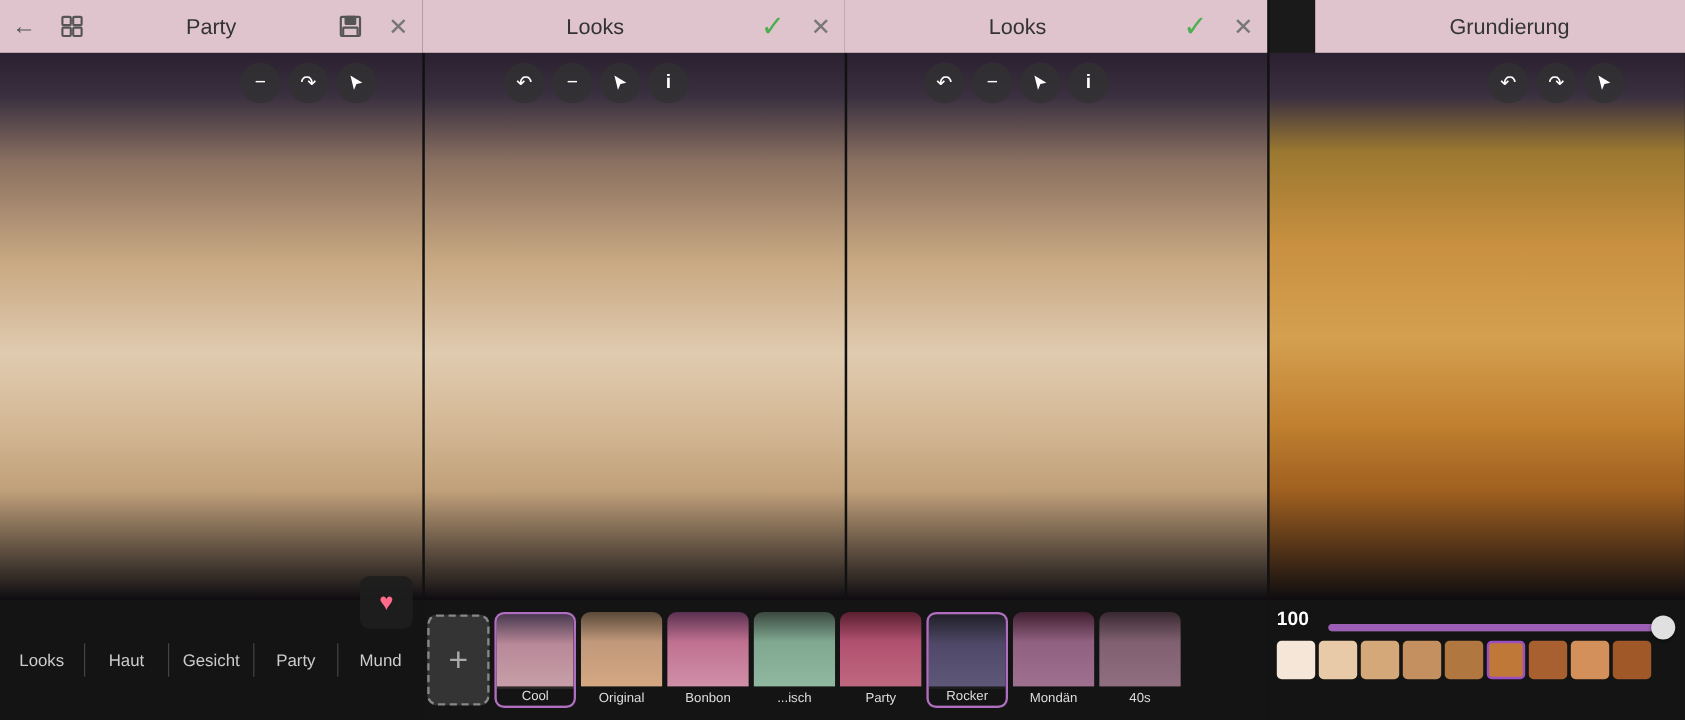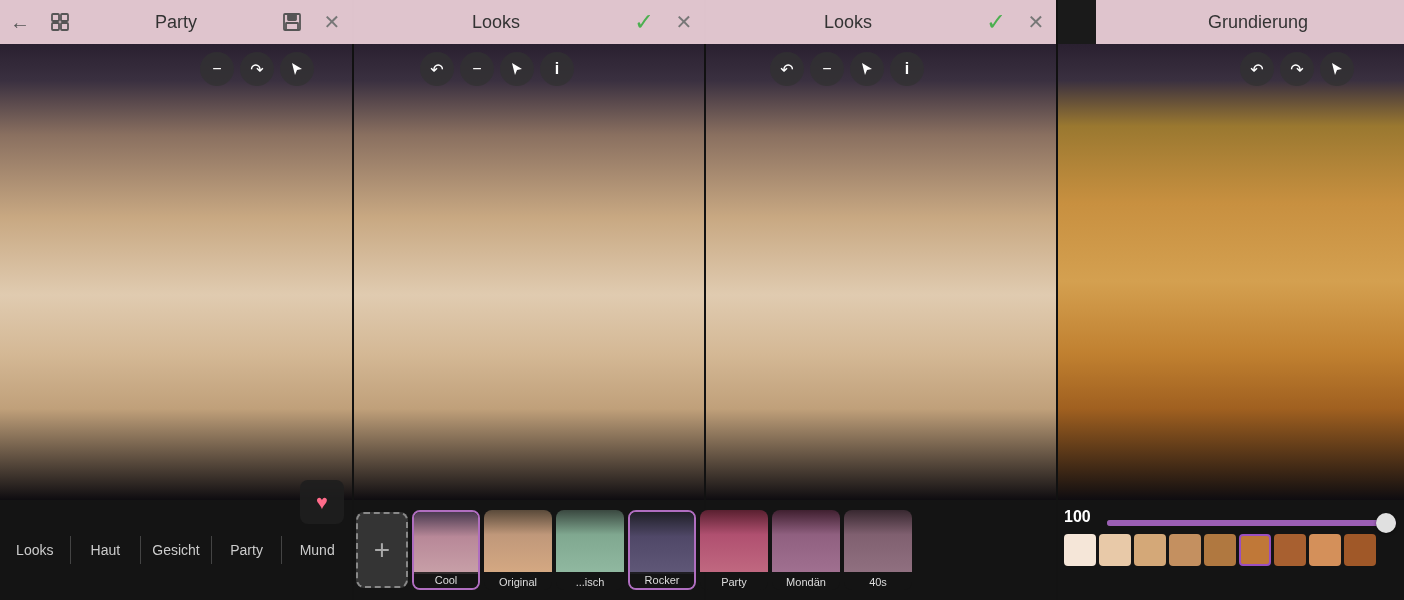--- a/index.html
+++ b/index.html
@@ -419,35 +419,41 @@
     <span class="look-label">Cool</span>
   </div>
   <div class="look-item">
     <div class="look-face">
         <div class="look-face-inner lf-original"></div>
       </div>
     <span class="look-label">Original</span>
   </div>
   <div class="look-item">
     <div class="look-face">
+        <div class="look-face-inner lf-bonbon"></div>
+      </div>
+    <span class="look-label">Bonbon</span>
+  </div>
+  <div class="look-item">
+    <div class="look-face">
         <div class="look-face-inner lf-frisch"></div>
       </div>
     <span class="look-label">...isch</span>
   </div>
+  <div class="look-item">
+    <div class="look-face">
+        <div class="look-face-inner lf-party"></div>
+      </div>
+    <span class="look-label">Party</span>
+  </div>
   <div class="look-item selected">
     <div class="look-face">
         <div class="look-face-inner lf-rocker"></div>
       </div>
     <span class="look-label">Rocker</span>
-  </div>
-  <div class="look-item">
-    <div class="look-face">
-        <div class="look-face-inner lf-party"></div>
-      </div>
-    <span class="look-label">Party</span>
   </div>
   <div class="look-item">
     <div class="look-face">
         <div class="look-face-inner lf-mondan"></div>
       </div>
     <span class="look-label">Mondän</span>
   </div>
   <div class="look-item">
     <div class="look-face">
         <div class="look-face-inner lf-40s"></div>

